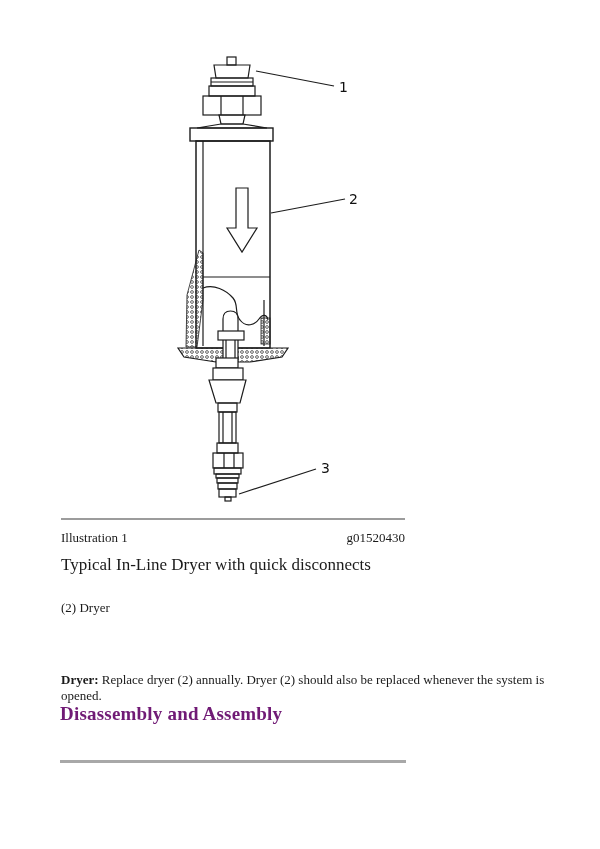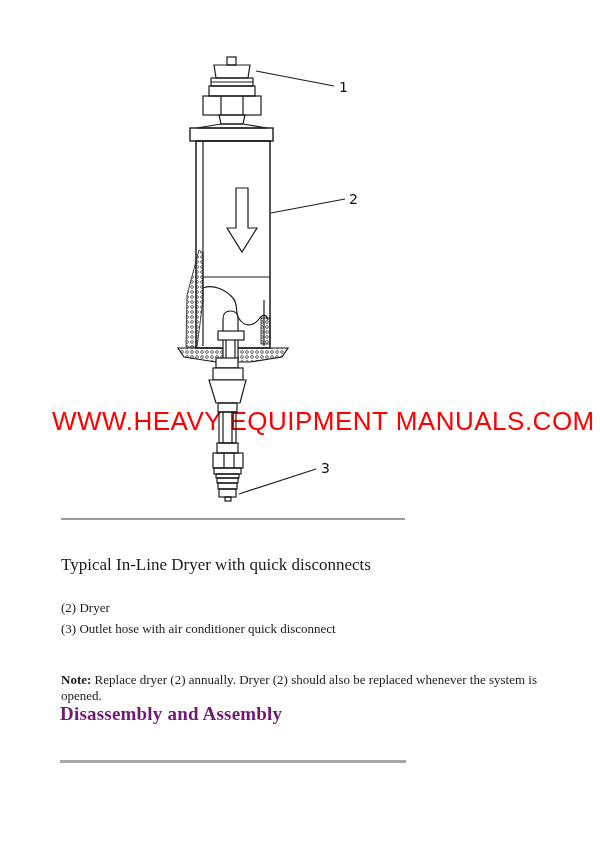--- a/index.html
+++ b/index.html
@@ -45,21 +45,20 @@
     position:absolute;left:60px;top:703px;margin:0;
     font-size:19px;font-weight:bold;color:#701a75;
     font-family:"Liberation Serif", serif;letter-spacing:.2px;
   }
 </style>
 </head>
 <body>
 
 <div class="page">
 
-  <div class="watermark">WWW.HEAVY EQUIPMENT MANUALS.COM</div>
 
   <svg class="figure-svg fig-layer" width="600" height="520" viewBox="0 0 600 520" style="position:absolute;">
     <defs>
       <pattern id="dots" width="5" height="5" patternUnits="userSpaceOnUse">
         <circle cx="2" cy="2" r="1.4" fill="none" stroke="#222" stroke-width="0.7"></circle>
       </pattern>
     </defs>
 
     <g stroke="#1c1c1c" fill="none" stroke-width="1.2">
 
@@ -123,25 +122,28 @@
       <line x1="239" y1="494" x2="316" y2="469"></line>
     </g>
 
     <text class="callout" x="339" y="92">1</text>
     <text class="callout" x="349" y="204">2</text>
     <text class="callout" x="321" y="473">3</text>
   </svg>
 
   <div class="divider divider-1"></div>
 
+  <div class="cap-row">
+    <span>Illustration 1</span>
+    <span>g01520430</span>
+  </div>
 
   <div class="cap-desc">Typical In-Line Dryer with quick disconnects</div>
 
   <div class="cap-item cap-item-2">(2) Dryer</div>
-  <div class="cap-item cap-item-3">(3) Outlet hose with air conditioner quick disconnect</div>
 
-  <p class="note"><b>Note:</b><span> Replace dryer (2) annually. Dryer (2) should also be replaced whenever the system is opened.</span></p>
+  <p class="note"><b>Dryer:</b><span> Replace dryer (2) annually. Dryer (2) should also be replaced whenever the system is opened.</span></p>
 
   <h2 class="section-heading">Disassembly and Assembly</h2>
 
   <div class="divider divider-2"></div>
 
 </div>
 
 </body></html>

